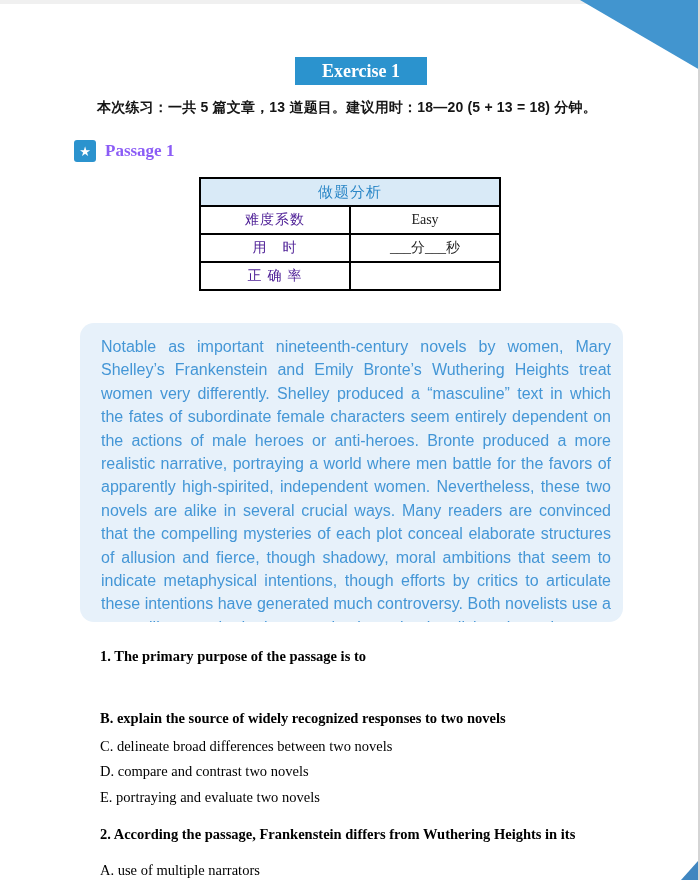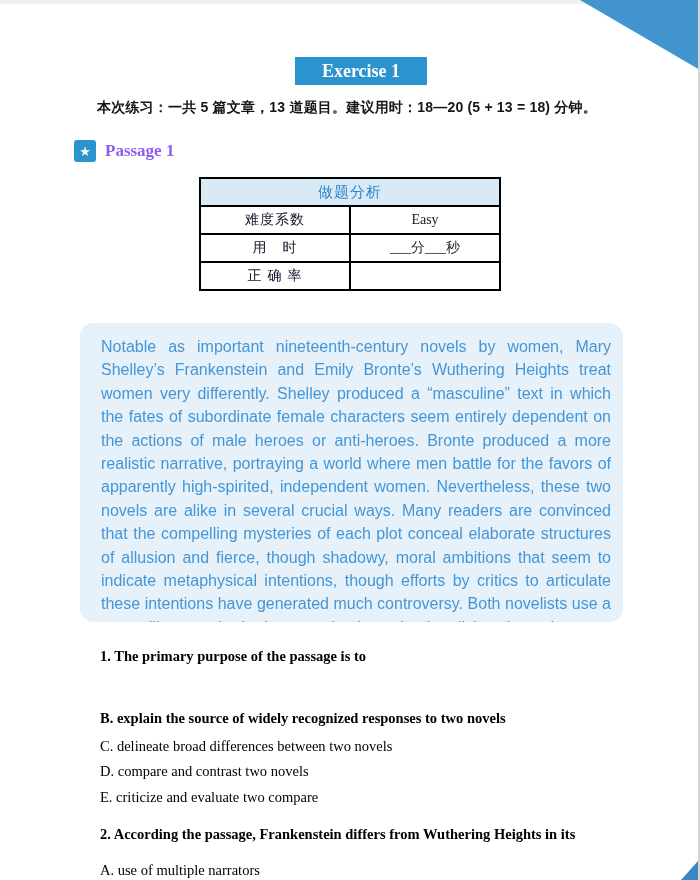--- a/index.html
+++ b/index.html
@@ -38,21 +38,21 @@
   table.analysis {
     position:absolute; top:177px; left:199px; width:302px;
     border-collapse:collapse; table-layout:fixed;
   }
   table.analysis th, table.analysis td {
     border:2px solid #000000; height:28px; text-align:center; vertical-align:middle; padding:0;
   }
   table.analysis th.hdr {
     background:#d9eaf7; color:#2b87c7; font-size:15px; font-weight:normal; letter-spacing:1px;
   }
-  td.label-cell { color:#0f172a; font-size:14px; width:149px; letter-spacing:1px; }
+  td.label-cell { color:#4c1d95; font-size:14px; width:149px; letter-spacing:1px; }
   td.value-cell { color:#1c1c1c; font-family:"Liberation Serif", serif; font-size:14px; }
   .passage-box {
     position:absolute; top:323px; left:80px; width:543px; height:299px;
     background:#e7f1fa; border-radius:14px; overflow:hidden;
   }
   .passage-text {
     padding:12px 12px 0 21px; color:#4496d6; font-size:16px; line-height:23.4px;
     text-align:justify; font-family:"Liberation Sans", sans-serif;
   }
   .q-line {
@@ -103,17 +103,17 @@
   </table>
 
   <div class="passage-box">
     <p class="passage-text">Notable as important nineteenth-century novels by women, Mary Shelley’s Frankenstein and Emily Bronte’s Wuthering Heights treat women very differently. Shelley produced a “masculine” text in which the fates of subordinate female characters seem entirely dependent on the actions of male heroes or anti-heroes. Bronte produced a more realistic narrative, portraying a world where men battle for the favors of apparently high-spirited, independent women. Nevertheless, these two novels are alike in several crucial ways. Many readers are convinced that the compelling mysteries of each plot conceal elaborate structures of allusion and fierce, though shadowy, moral ambitions that seem to indicate metaphysical intentions, though efforts by critics to articulate these intentions have generated much controversy. Both novelists use a storytelling method that emphasizes ironic disjunctions between different perspectives on the same events as well as ironic tensions that inhere in the relationship between surface drama and concealed authorial intention, a method I call an evidentiary narrative technique.</p>
   </div>
 
   <div class="q-line q-heading q1">1. The primary purpose of the passage is to</div>
   <div class="q-line q1b">B. explain the source of widely recognized responses to two novels</div>
   <div class="q-line q1c">C. delineate broad differences between two novels</div>
   <div class="q-line q1d">D. compare and contrast two novels</div>
-  <div class="q-line q1e">E. criticize and evaluate two compare</div>
+  <div class="q-line q1e">E. portraying and evaluate two novels</div>
   <div class="q-line q-heading q2">2. According the passage, Frankenstein differs from Wuthering Heights in its</div>
   <div class="q-line q2a">A. use of multiple narrators</div>
 
 </div>
 
 </body></html>

